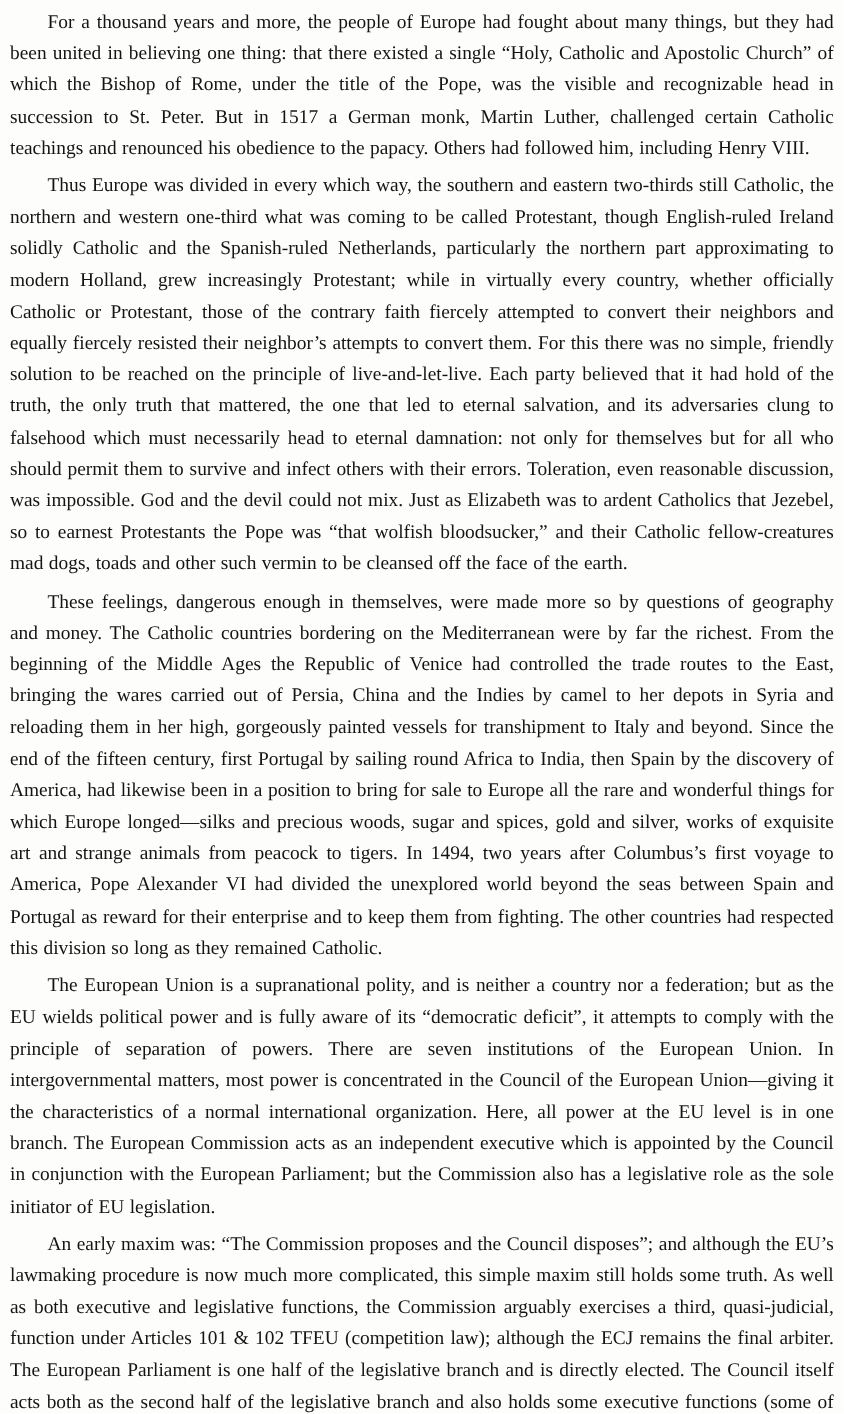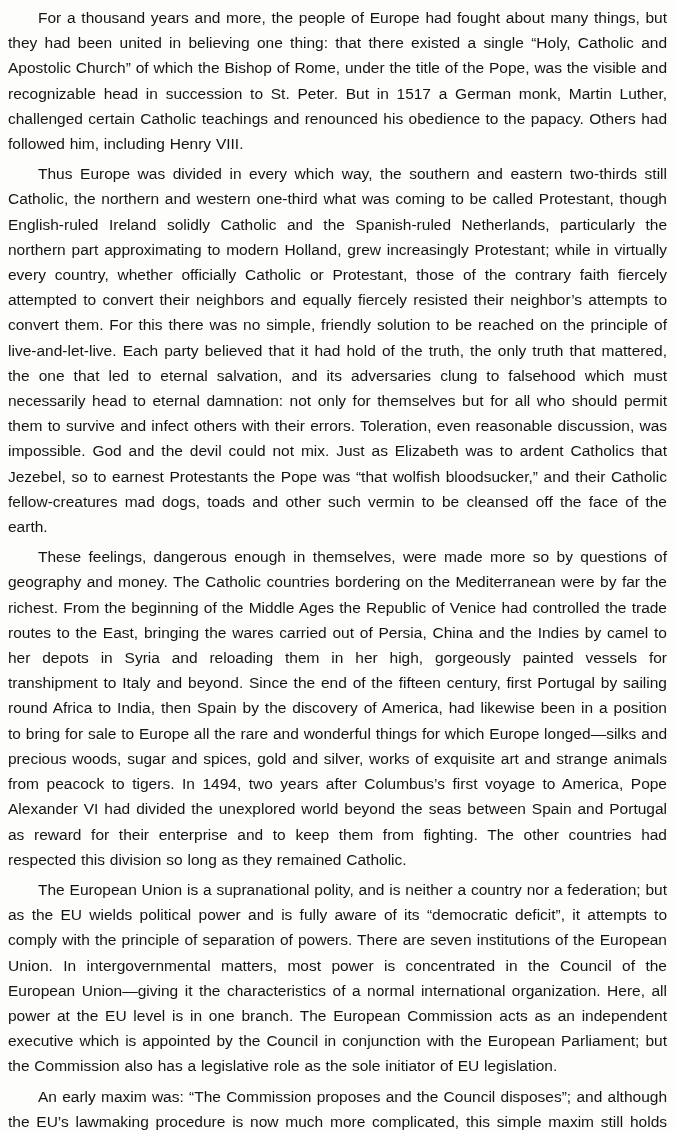--- a/index.html
+++ b/index.html
@@ -8,21 +8,21 @@
     background: #ffffff;
   }
   .page {
     position: relative;
     width: 675px;
     height: 1131px;
     box-sizing: border-box;
     background: #fdfdfc;
     padding: 5px 8px 0 8px;
     overflow: hidden;
-    font-family: Liberation Sans, sans-serif;
+    font-family: Liberation Serif, serif;
     font-size: 15.5px;
     line-height: 25.2px;
     color: #141414;
     text-align: justify;
     -webkit-font-smoothing: antialiased;
   }
   .page p {
     margin: 0 0 5px 0;
     text-indent: 30px;
     word-spacing: 0.5px;

